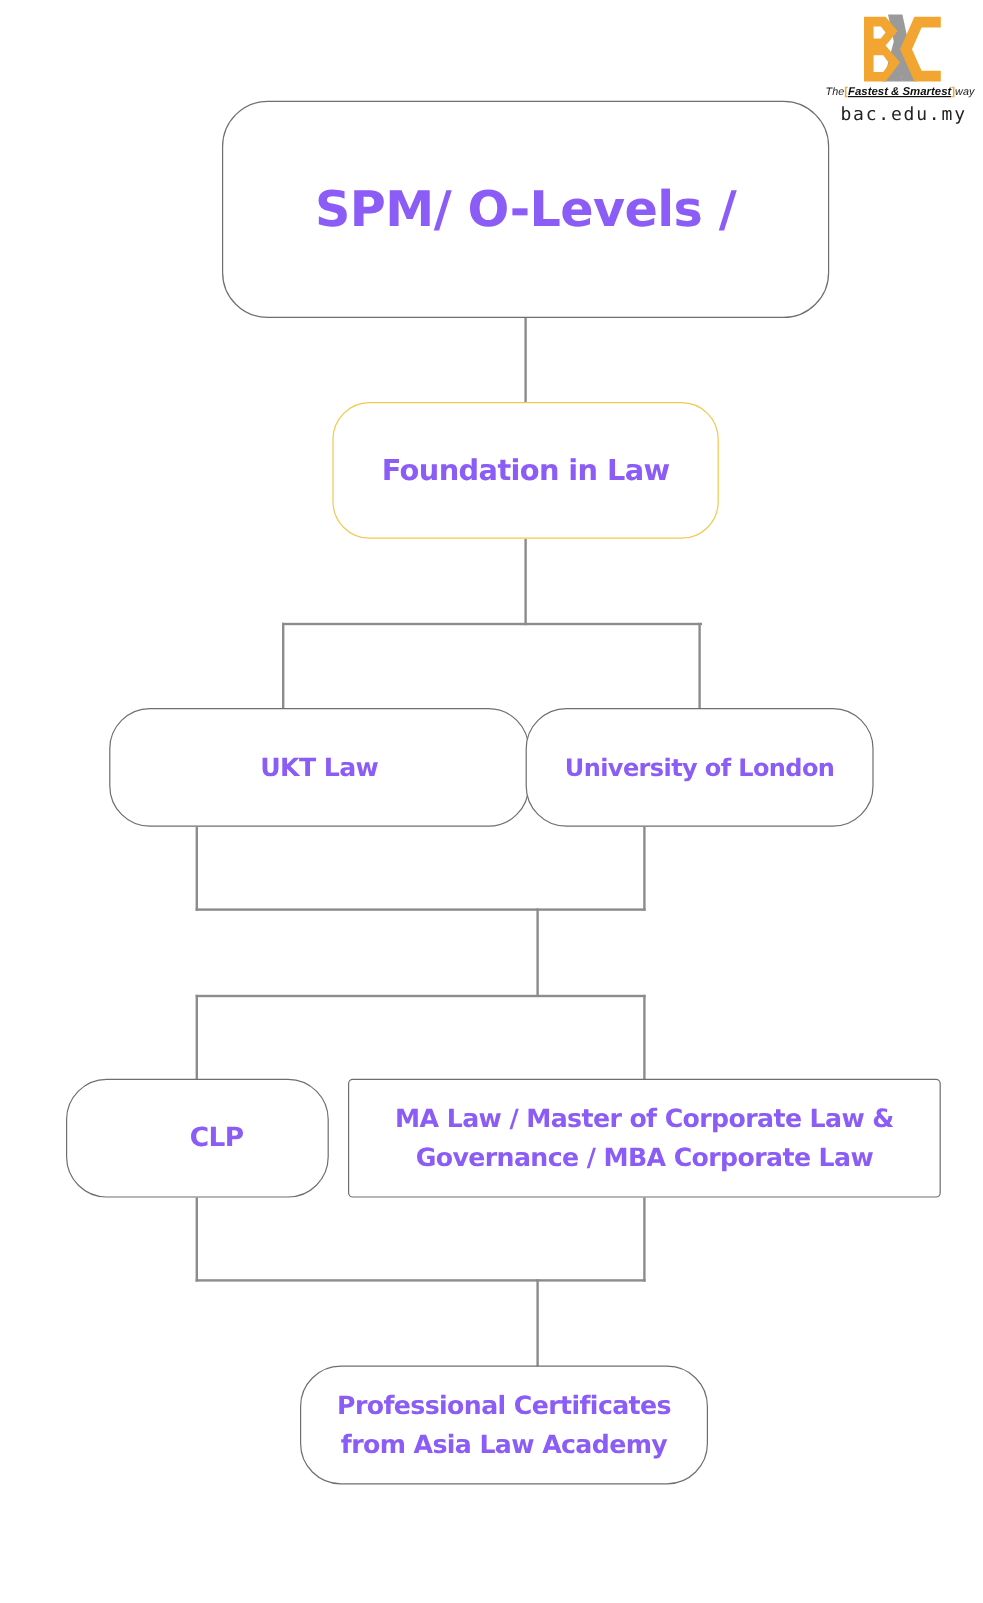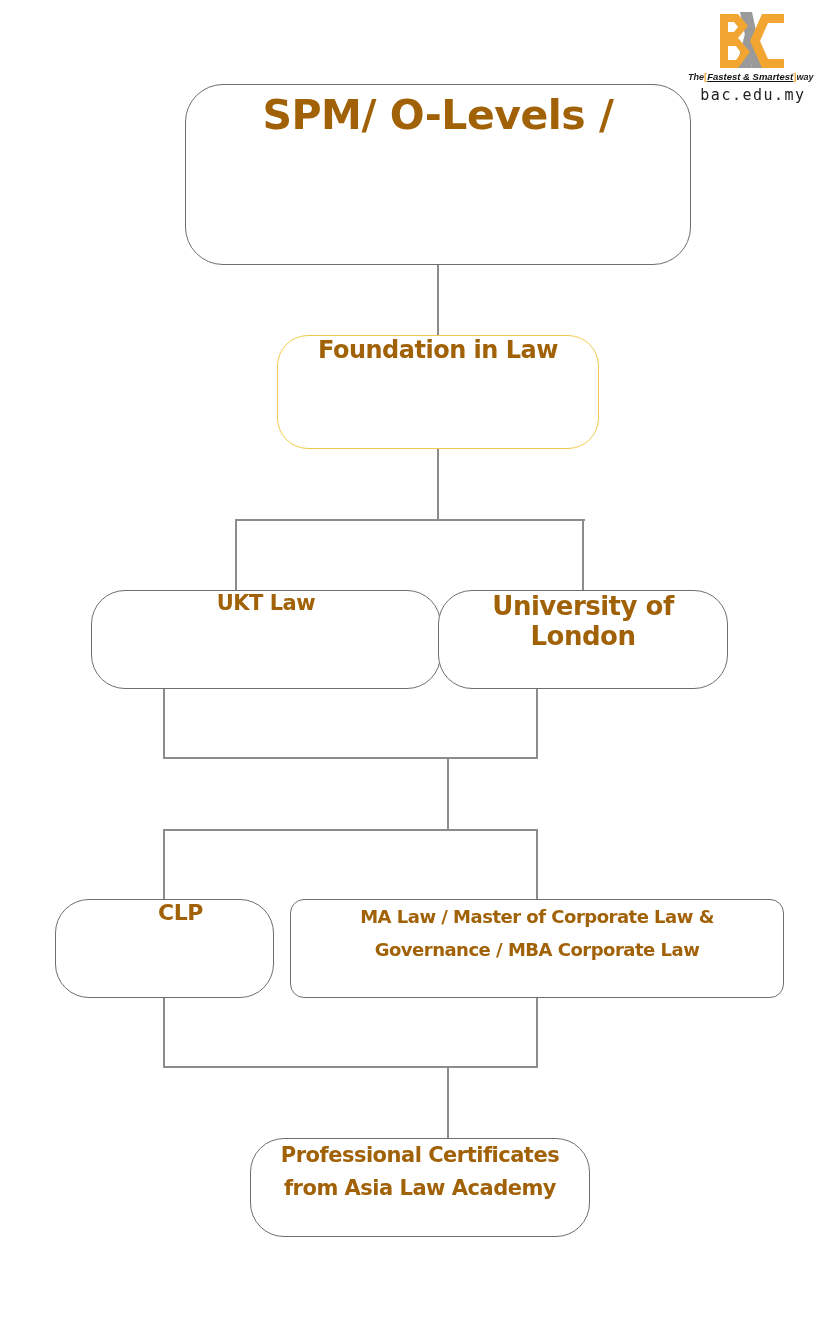--- a/index.html
+++ b/index.html
@@ -1,29 +1,29 @@
 <!DOCTYPE html>
 <html><head>
 <meta charset="utf-8">
 <style>
   html, body { margin: 0; padding: 0; background: #ffffff; }
   body { width: 819px; height: 1336px; position: relative; overflow: hidden;
          font-family: "DejaVu Sans", sans-serif; }
   .node { position: absolute; box-sizing: border-box; background: #fff;
-          border: 1.5px solid #6e6e6e; display: flex; align-items: flex-start;
-          justify-content: center; text-align: center; color: #a16207;
+          border: 1.5px solid #6e6e6e; display: flex; align-items: center;
+          justify-content: center; text-align: center; color: #8b5cf6;
           font-weight: bold; letter-spacing: -0.5px; }
   .node span { display: block; }
   .line { position: absolute; background: #8c8c8c; }
   .v { width: 2px; }
   .h { height: 2px; }
   #logo { position: absolute; left: 688px; top: 10px; width: 130px; height: 92px; }
   .tagline { position: absolute; left: 688px; top: 71px; width: 130px; font-size: 9.5px;
              white-space: nowrap; font-family: "Liberation Sans", sans-serif; }
-  .tagline .the, .tagline .way { font-style: italic; font-size: 9px; color: #222; font-weight: bold; }
+  .tagline .the, .tagline .way { font-style: italic; font-size: 9px; color: #222; }
   .tagline .fs { font-weight: bold; font-style: italic; color: #111; text-decoration: underline; }
   .tagline .br { color: #f3a531; font-weight: bold; }
   .site { position: absolute; left: 688px; top: 86px; width: 130px; text-align: center;
           font-family: "DejaVu Sans Mono", monospace; font-size: 15px; letter-spacing: 1.5px; color: #222; }
 </style>
 </head>
 <body>
 
 <svg id="logo" viewBox="0 0 130 92">
   <g>
@@ -64,29 +64,29 @@
 </div>
 
 <div class="node" style="left:277px; top:335px; width:322px; height:114px; border-radius:31px; border-color:#f2c94c; font-size:24px;">
   <span>Foundation in Law</span>
 </div>
 
 <div class="node" style="left:91px; top:590px; width:350px; height:99px; border-radius:34px; font-size:21px;">
   <span>UKT Law</span>
 </div>
 
-<div class="node" style="left:438px; top:590px; width:290px; height:99px; border-radius:34px; font-size:26px;">
+<div class="node" style="left:438px; top:590px; width:290px; height:99px; border-radius:34px; font-size:20px;">
   <span>University of London</span>
 </div>
 
 <div class="node" style="left:55px; top:899px; width:219px; height:99px; border-radius:34px; font-size:22px;padding-left:32px;">
   <span>CLP</span>
 </div>
 
-<div class="node" style="left:290px; top:899px; width:494px; height:99px; border-radius:14px; font-size:18px; line-height:33px;">
+<div class="node" style="left:290px; top:899px; width:494px; height:99px; border-radius:4px; font-size:21px; line-height:33px;">
   <div>
     <span>MA Law / Master of Corporate Law &amp;</span>
     <span>Governance / MBA Corporate Law</span>
   </div>
 </div>
 
 <div class="node" style="left:250px; top:1138px; width:340px; height:99px; border-radius:34px; font-size:21px; line-height:33px;">
   <div>
     <span>Professional Certificates</span>
     <span>from Asia Law Academy</span>

